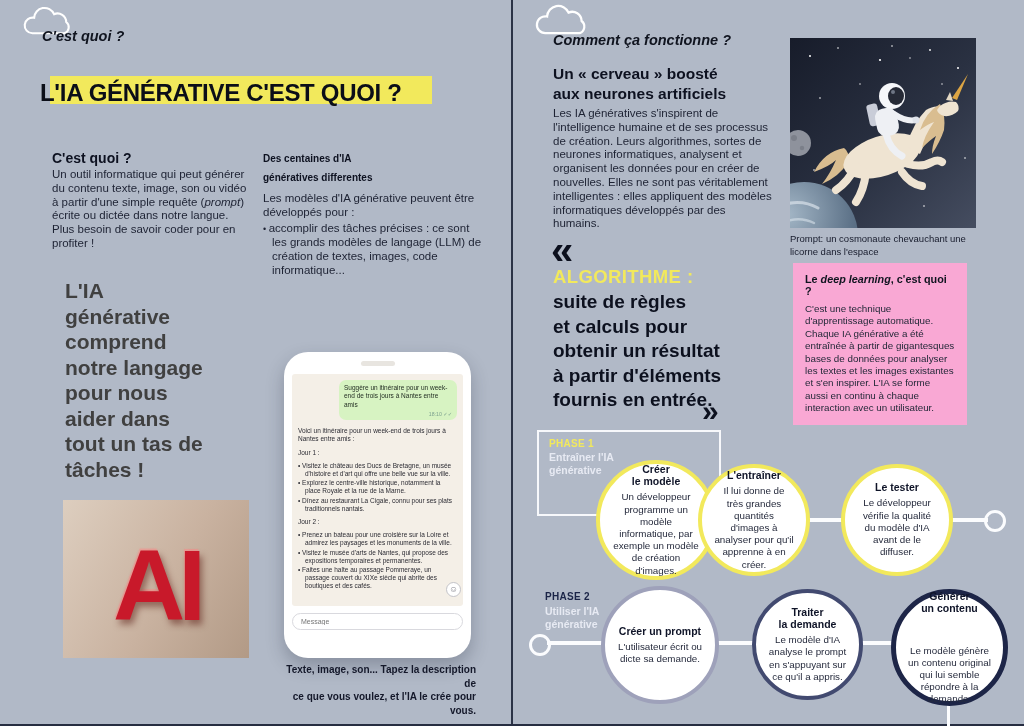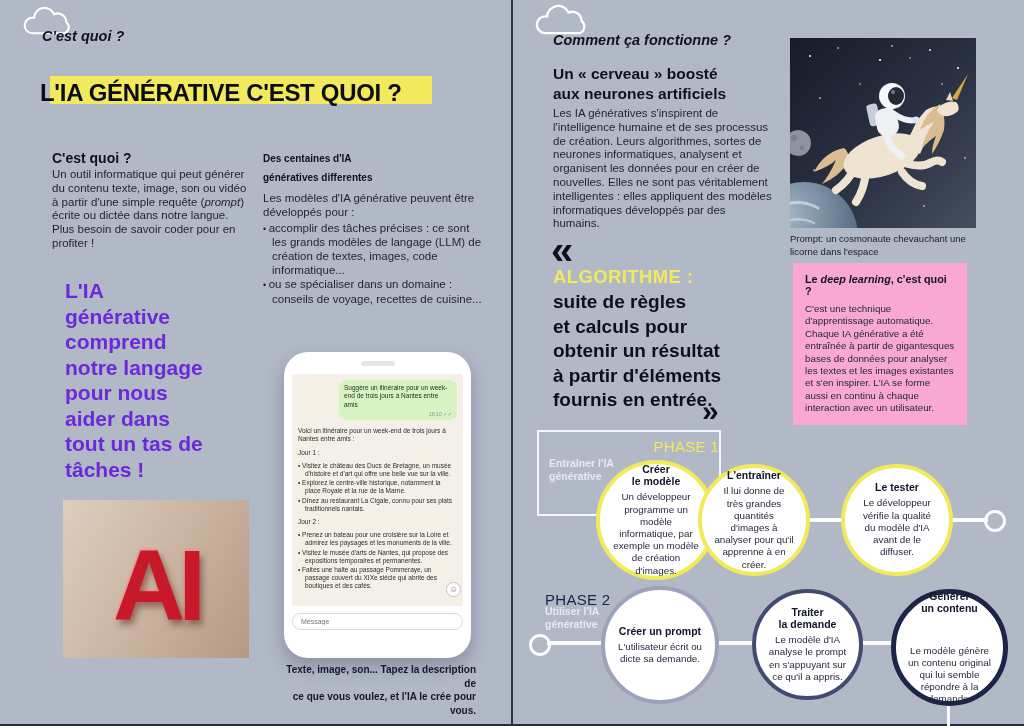--- a/index.html
+++ b/index.html
@@ -15,21 +15,21 @@
   
   .title-hl{left:50px;top:76px;width:382px;height:28px;background:#f2e95c;}
   .page-title{left:40px;top:79px;font-size:24px;font-weight:900;letter-spacing:-0.3px;
               color:#0b0e18;white-space:nowrap;}
 
   .h-col{font-weight:800;color:#0d1120;}
   .body{font-size:11.5px;line-height:13.8px;color:#1d2233;}
   .bullet{padding-left:9px;text-indent:-9px;}
   .bullet::before{content:"•  ";font-size:9px;}
 
-  .pull-quote{left:65px;top:278px;font-size:21px;line-height:25.5px;font-weight:800;color:#6d28d9;}
+  .pull-quote{left:65px;top:278px;font-size:21px;line-height:25.5px;font-weight:800;color:#404040;}
 
   
   .ai-img{left:63px;top:500px;width:186px;height:158px;overflow:hidden;
           background:linear-gradient(120deg,#ddcebf 0%,#c9b2a0 55%,#b29a86 100%);
           display:flex;align-items:center;justify-content:center;}
   .ai-letters{font-size:100px;font-weight:900;letter-spacing:-7px;color:#c8192a;line-height:1;
               transform:translateY(6px);
               text-shadow:3px 5px 6px rgba(92,30,22,.5), -1px -2px 1px rgba(255,135,135,.55);}
 
   
@@ -71,21 +71,21 @@
   .q-body{left:553px;top:290px;font-size:19px;line-height:24.5px;font-weight:800;color:#0c101e;}
   .q-close{left:702px;top:396px;font-size:30px;font-weight:900;color:#0c101e;line-height:1;}
 
   .dl-box{left:793px;top:263px;width:174px;background:#f9a8d4;padding:10px 12px;box-sizing:border-box;}
   .dl-head{font-size:10.8px;font-weight:800;color:#10141f;}
   .dl-body{margin-top:6px;font-size:9.8px;line-height:12.4px;color:#232838;}
 
   
   .phase-box{left:537px;top:430px;width:184px;height:86px;border:2.5px solid #f7f8fb;
              box-sizing:border-box;z-index:1;}
-  .phase-label{font-size:15px;font-weight:400;letter-spacing:.3px;text-align:right;}
+  .phase-label{font-size:10px;font-weight:700;letter-spacing:.3px;}
   .phase-sub{font-size:10.5px;line-height:13px;font-weight:600;}
   .yellow{color:#f2e95c;} .navy{color:#1b2447;} .lightsub{color:#e7eaf3;}
 
   .rail{background:#fbfcfe;z-index:2;}
   .ring{width:16px;height:16px;border:3.5px solid #fbfcfe;border-radius:50%;z-index:2;box-sizing:content-box;}
 
   .circle{background:#fff;border-radius:50%;box-sizing:border-box;z-index:3;
           display:flex;flex-direction:column;align-items:center;justify-content:center;
           text-align:center;padding:10px 12px;}
   .c-title{font-size:10.5px;line-height:12px;font-weight:800;color:#0f1428;margin-bottom:4px;}
@@ -112,21 +112,20 @@
   <h1 class="abs page-title" style="margin:0;">L'IA GÉNÉRATIVE C'EST QUOI ?</h1>
 
   <div class="abs h-col" style="left:52px;top:150px;font-size:14px;">C'est quoi ?</div>
   <p class="abs body" style="left:52px;top:168px;width:202px;margin:0;"><span>Un outil informatique qui peut générer du contenu texte, image, son ou vidéo à partir d'une simple requête (</span><i>prompt</i><span>) écrite ou dictée dans notre langue. Plus besoin de savoir coder pour en profiter !</span></p>
 
   <div class="abs h-col pre" style="left:263px;top:150px;font-size:10px;line-height:18.5px;">Des centaines d'IA
 génératives differentes</div>
   <div class="abs body" style="left:263px;top:192px;width:224px;">
     <div>Les modèles d'IA générative peuvent être développés pour :</div>
     <div class="bullet" style="margin-top:2px;">accomplir des tâches précises : ce sont les grands modèles de langage (LLM) de création de textes, images, code informatique...</div>
-    <div class="bullet">ou se spécialiser dans un domaine : conseils de voyage, recettes de cuisine...</div>
   </div>
 
   <div class="abs pull-quote pre">L'IA
 générative
 comprend
 notre langage
 pour nous
 aider dans
 tout un tas de
 tâches !</div>

